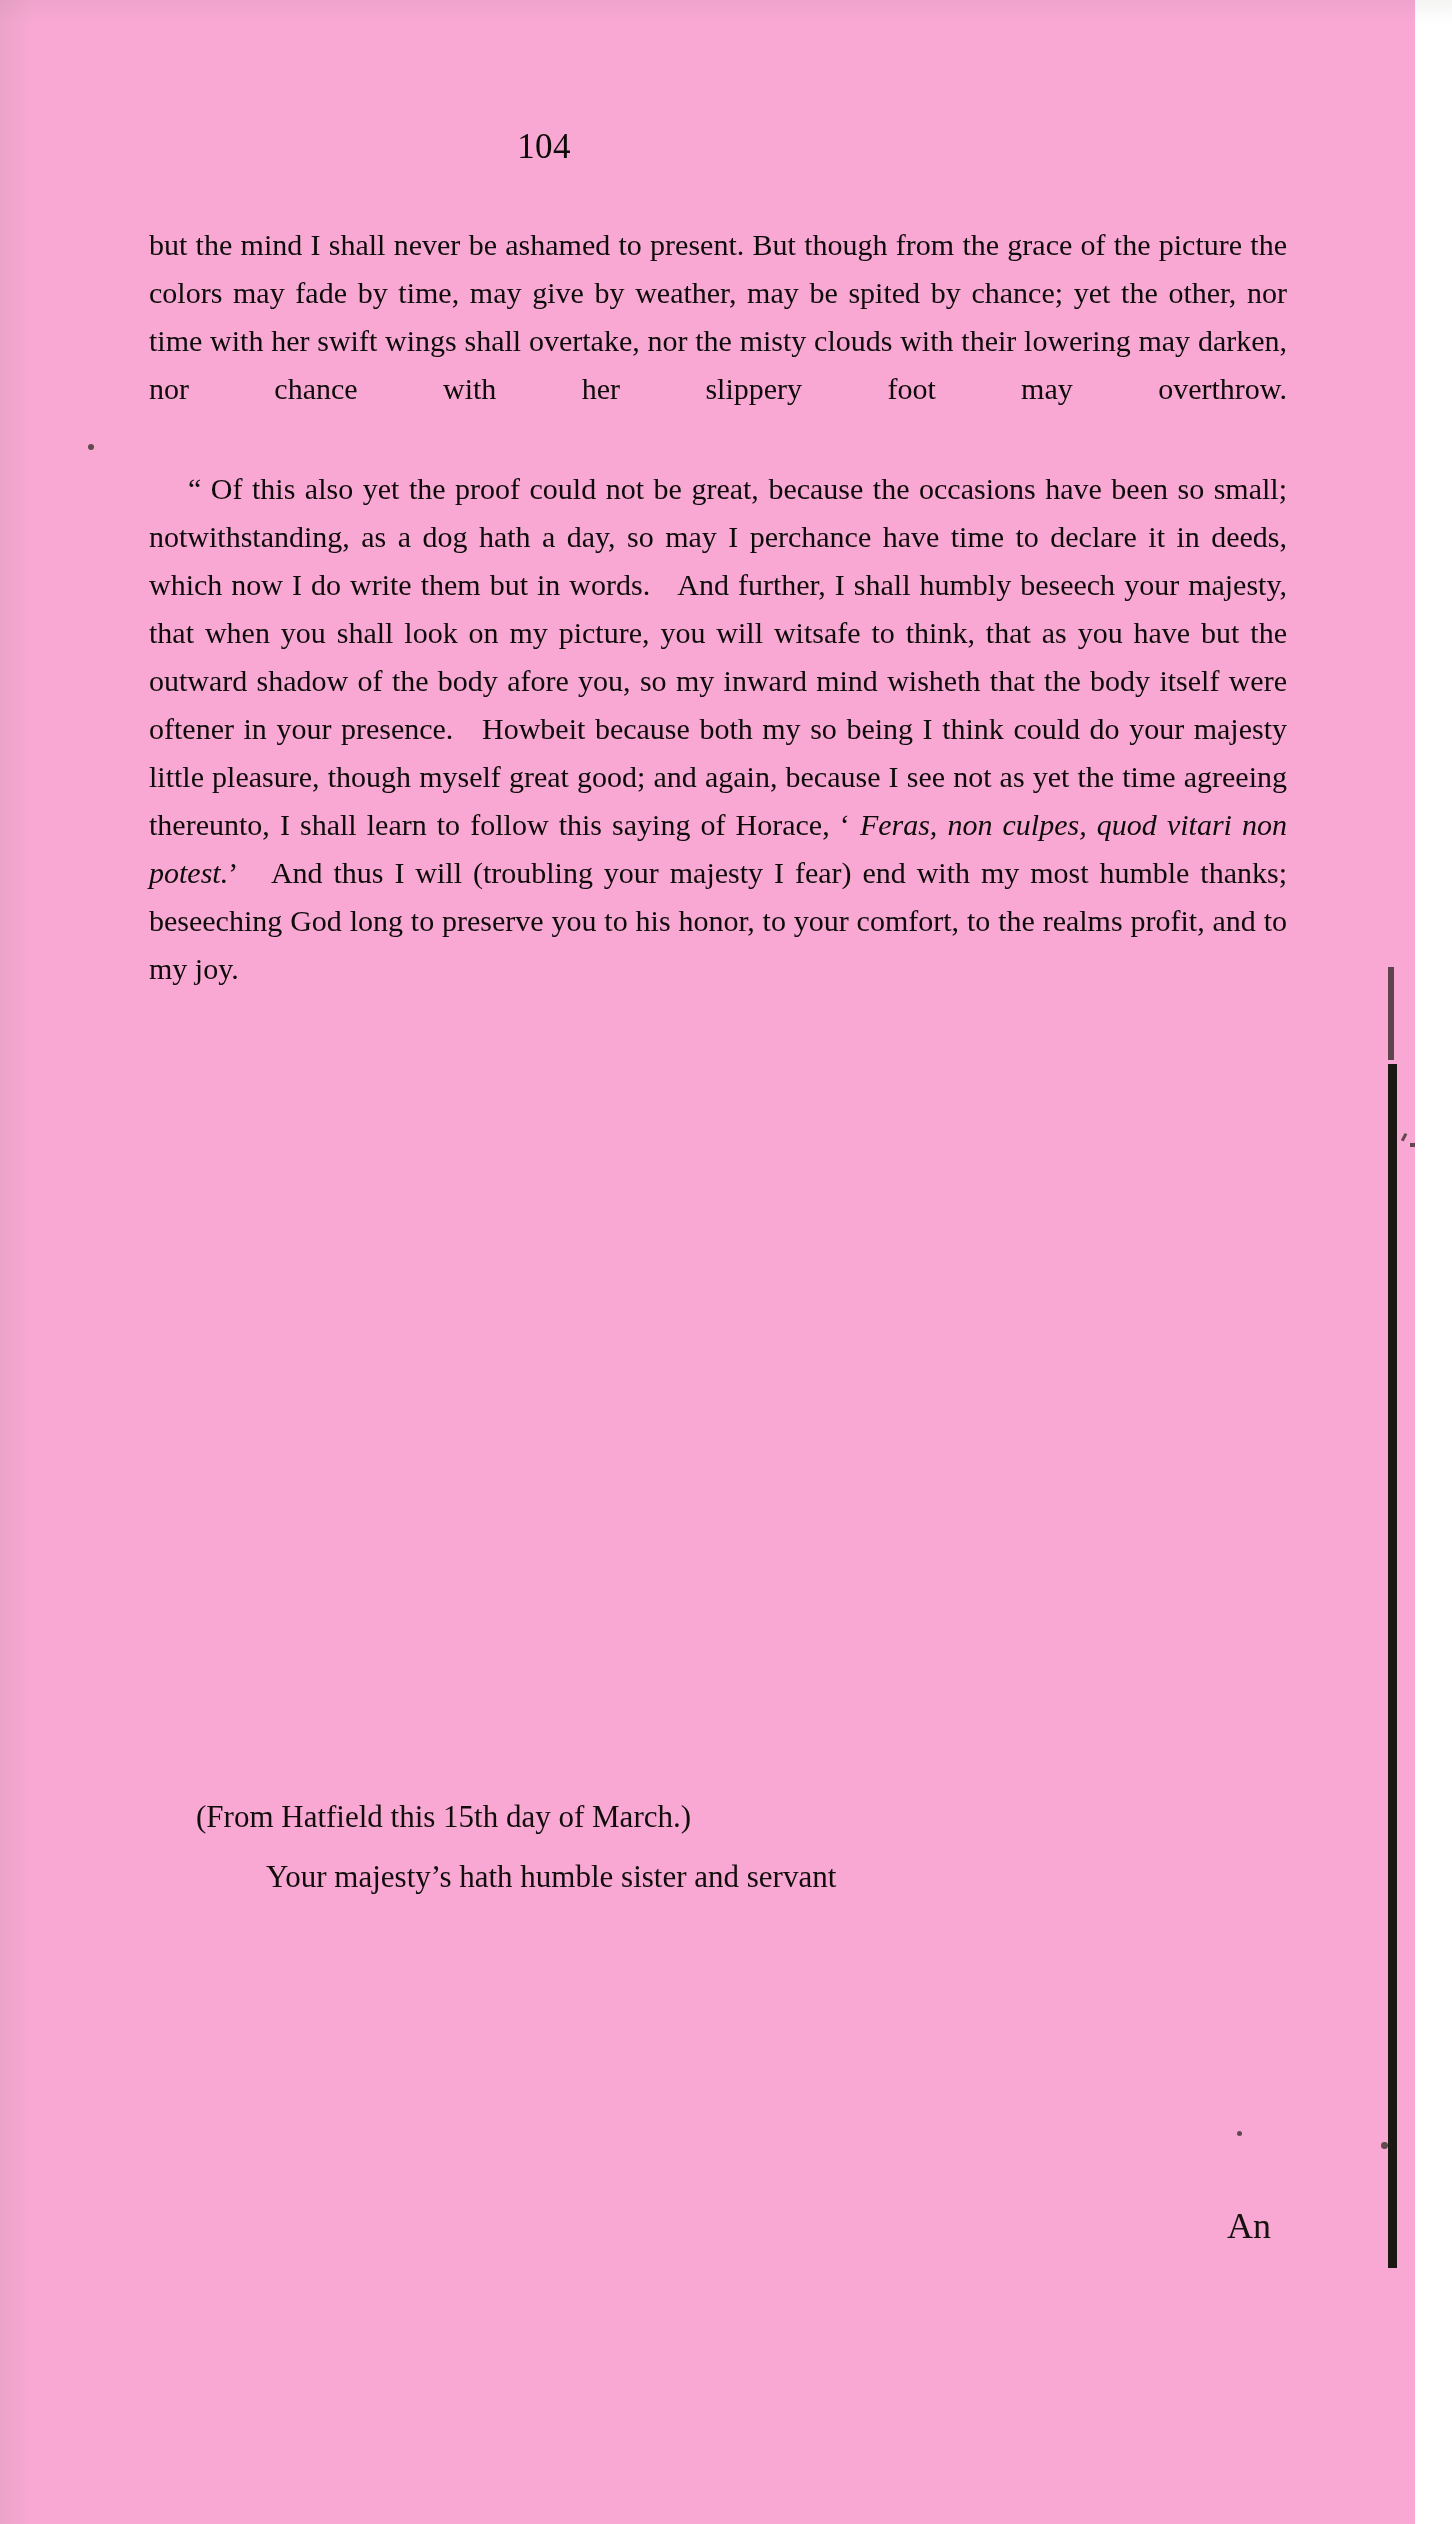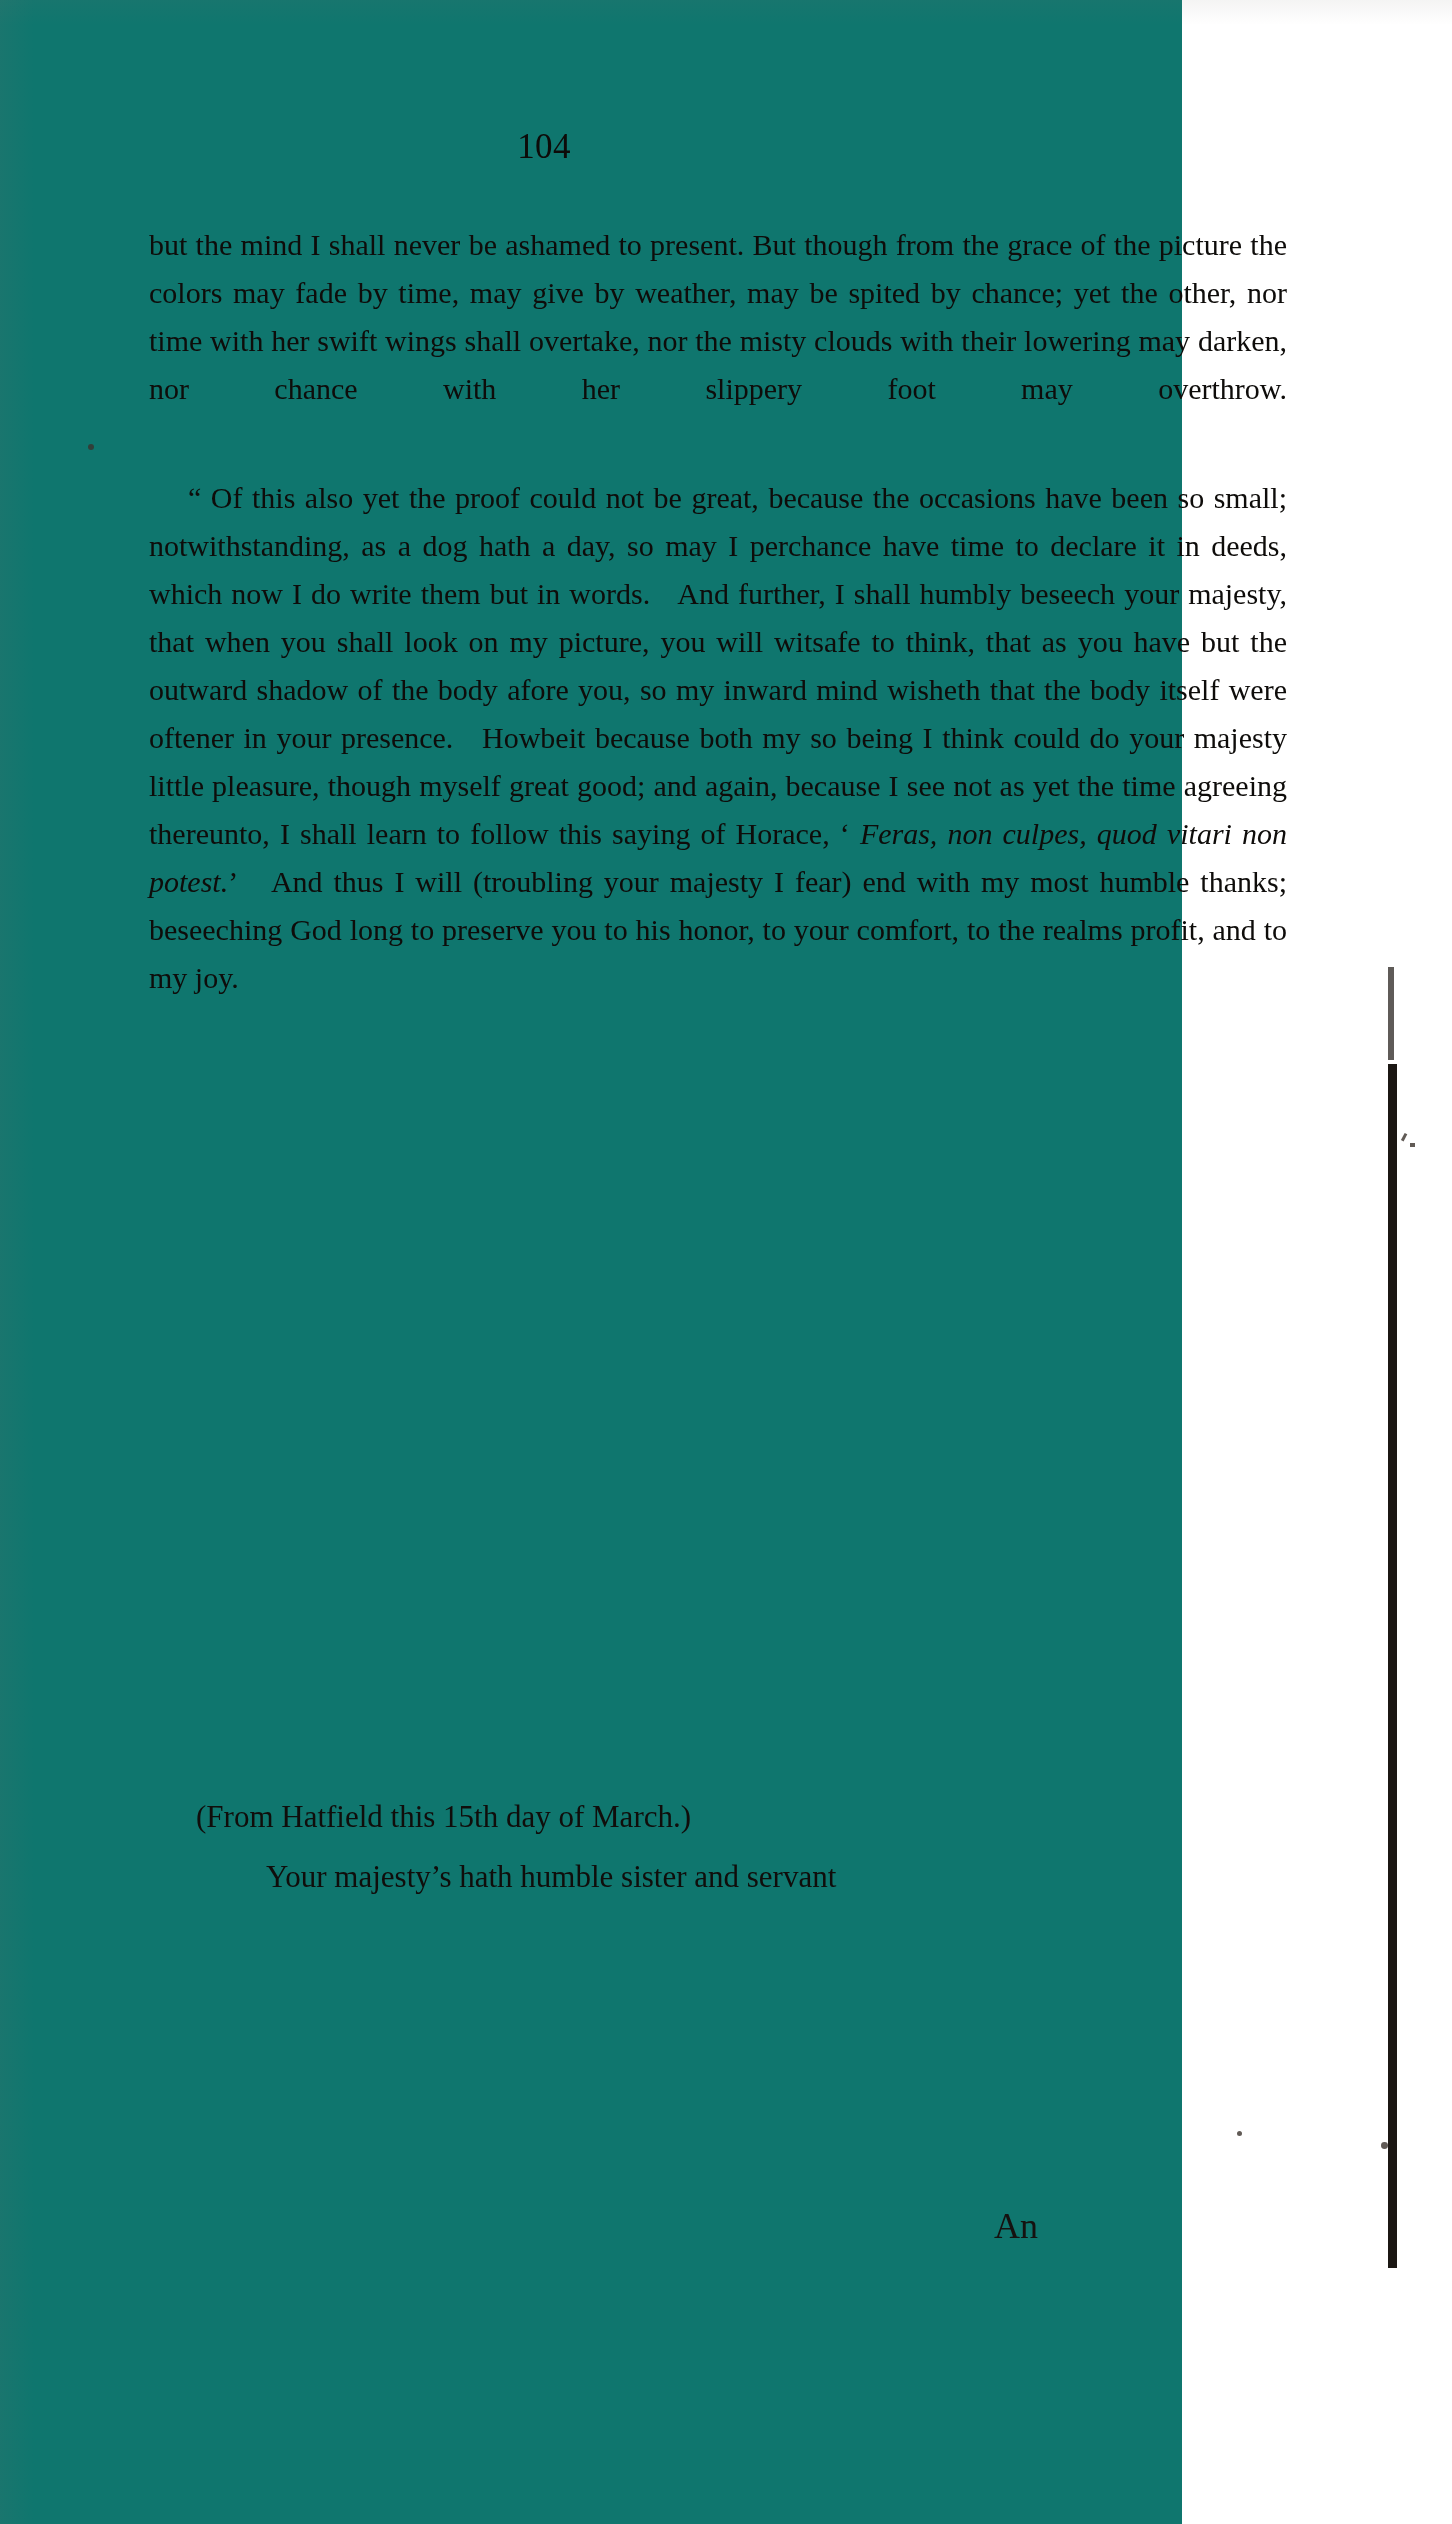--- a/index.html
+++ b/index.html
@@ -12,23 +12,23 @@
     height: 2525px;
     position: relative;
     font-family: "Liberation Serif", serif;
     color: #100d0b;
     overflow: hidden;
   }
 
   .page {
     position: absolute;
     left: 0; top: 0;
-    width: 1182px;
+    width: 1415px;
     height: 2525px;
-    background: #0f766e;
+    background: #f9a8d4;
   }
 
   
   .scan-edge-left {
     position: absolute;
     left: 0; top: 0;
     width: 34px; height: 2525px;
     background: linear-gradient(to right, rgba(120,115,110,0.10), rgba(255,255,255,0));
     pointer-events: none;
   }
@@ -80,21 +80,21 @@
 
   p.para {
     margin: 0;
     font-size: 30px;
     line-height: 48px;
     text-align: justify;
     text-justify: inter-word;
     color: #0e0c0a;
   }
   p.para.indent { text-indent: 39px; }
-  p.para + p.para { margin-top: 13px; }
+  p.para + p.para { margin-top: 4px; }
 
   
   .justify-all { text-align: justify; }
   .justify-all::after {
     content: "";
     display: inline-block;
     width: 100%;
   }
 
   .closing {

